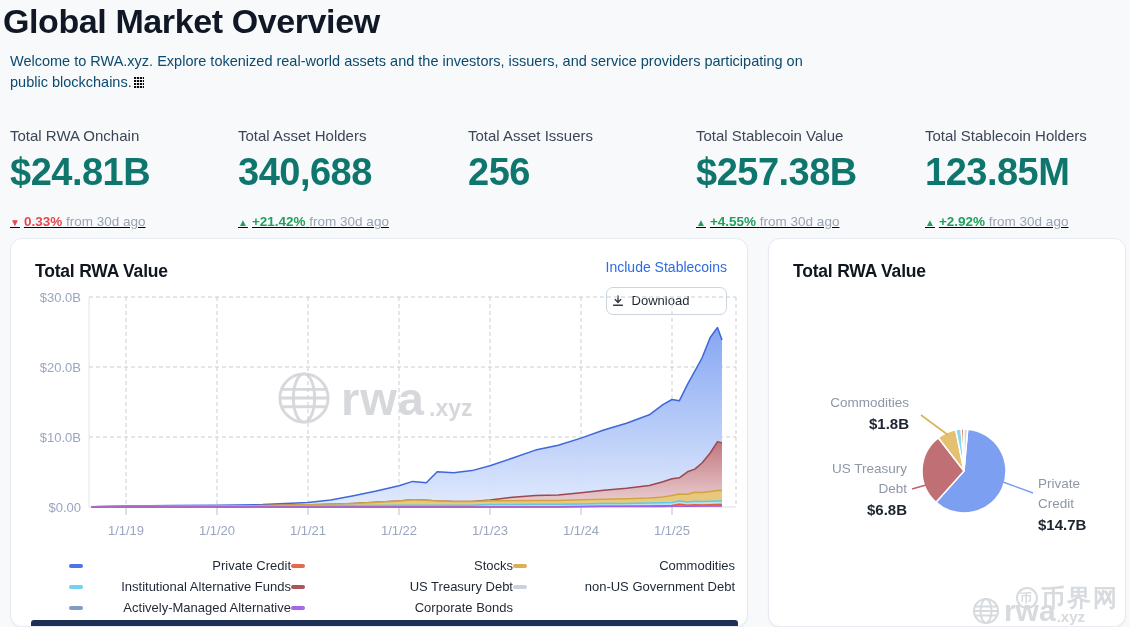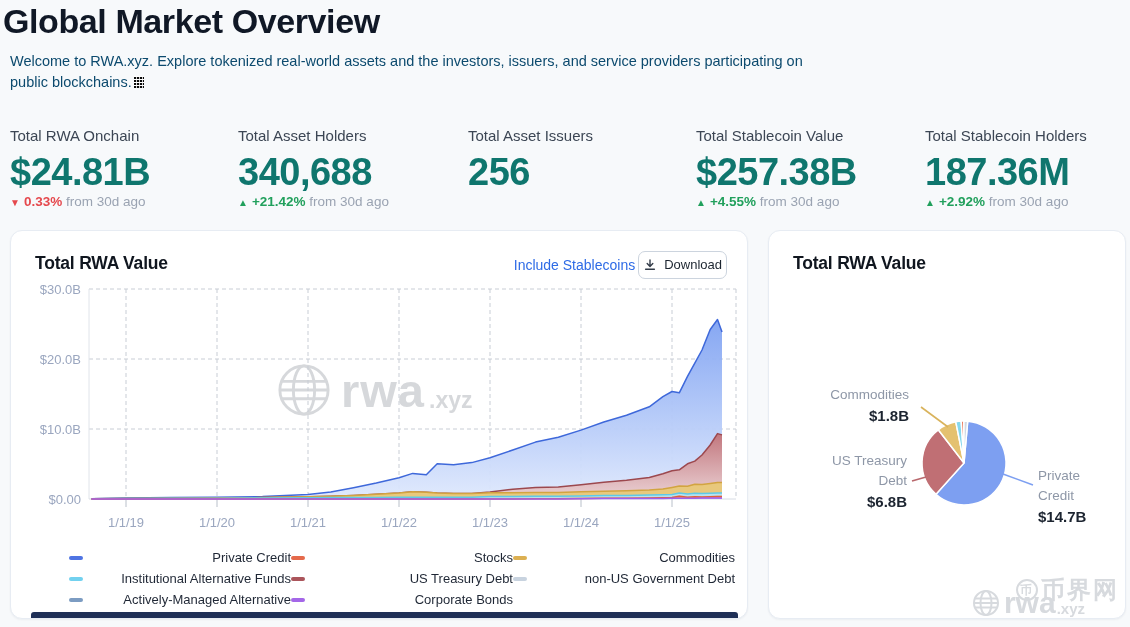--- a/index.html
+++ b/index.html
@@ -7,33 +7,33 @@
   .page { position:relative; width:1130px; height:627px; background:#f7f9fb; overflow:hidden; }
 
   .page-title { position:absolute; left:3px; top:2px; font-size:34px; font-weight:600; color:#101826; letter-spacing:-0.4px; }
   .subtitle { position:absolute; left:10px; top:51px; width:795px; font-size:14.5px; line-height:21px; color:#0c4a6e; }
   .tofu { display:inline-block; width:10px; height:12px; background:#0a0a0a; vertical-align:-1px; margin-left:2px;
           background-image:repeating-linear-gradient(0deg,transparent 0 2px,#fff 2px 3px),repeating-linear-gradient(90deg,transparent 0 2px,rgba(255,255,255,.8) 2px 3px); background-blend-mode:screen; }
 
   .stats { position:absolute; left:10px; top:127px; display:grid; grid-template-columns:228px 230px 228px 229px auto; }
   .stat-label { font-size:15px; color:#3c4654; }
   .stat-value { margin-top:7px; font-size:38px; font-weight:700; color:#0f766e; letter-spacing:-0.5px; }
-  .stat-delta { margin-top:0; font-size:13.5px; }
+  .stat-delta { margin-top:20px; font-size:13.5px;text-decoration:underline; }
   .stat-delta .arrow { font-size:10px; margin-right:4px; }
   .stat-delta.down .arrow, .stat-delta.down .pct { color:#e5484d; }
   .stat-delta.up .arrow, .stat-delta.up .pct { color:#21a05c; }
   .stat-delta .pct { font-weight:600; }
   .stat-delta .since { color:#9aa3b2; }
 
-  .card { position:absolute; top:230px; background:#fff; border:1px solid #e7ecf3; border-radius:12px; box-shadow:0 1px 2px rgba(20,30,60,.05); }
+  .card { position:absolute; top:238px; background:#fff; border:1px solid #e7ecf3; border-radius:12px; box-shadow:0 1px 2px rgba(20,30,60,.05); }
   .card-left { left:10px; width:738px; height:389px; }
   .card-right { left:768px; width:358px; height:389px; }
   .card-title { position:absolute; left:24px; top:22px; font-size:17.5px; font-weight:700; color:#10161f; letter-spacing:-0.2px; }
 
-  .cl-actions { position:absolute; right:20px; top:20px; display:flex; align-items:center; gap:3px; }
+  .cl-actions { position:absolute; right:20px; top:20px; display:flex; gap:12px;flex-direction:column; }
   .link { color:#2e6be6; font-size:14px; font-weight:500; cursor:pointer; }
   .btn { display:flex; align-items:center; gap:7px; border:1px solid #ccd4de; border-radius:7px; background:#fff; padding:5px 4px 6px; font-size:13px; color:#1c2530; cursor:pointer; }
 
   .chart-wrap { position:absolute; left:0; top:40px; width:738px; height:300px; }
   .wm { position:absolute; left:266px; top:92px; display:flex; align-items:center; gap:10px; color:#d6d8db; }
   .wm .wm-main { font-size:47px; font-weight:600; letter-spacing:1px; line-height:1; }
   .wm .wm-suffix { font-size:23px; font-weight:600; align-self:flex-end; margin-left:-6px; margin-bottom:3px; }
   .chart-wrap svg { position:relative; }
 
   .legend { position:absolute; left:58px; top:319px; display:flex; }
@@ -79,21 +79,21 @@
     </div>
     <div class="stat">
       <div class="stat-label">Total Stablecoin Value</div>
       <div class="stat-value">$257.38B</div>
       <div class="stat-delta up">
         <span class="arrow">▲</span><span class="pct">+4.55%</span> <span class="since">from 30d ago</span>
       </div>
     </div>
     <div class="stat">
       <div class="stat-label">Total Stablecoin Holders</div>
-      <div class="stat-value">187.36M</div>
+      <div class="stat-value">123.85M</div>
       <div class="stat-delta up">
         <span class="arrow">▲</span><span class="pct">+2.92%</span> <span class="since">from 30d ago</span>
       </div>
     </div>
   </div>
 
   <div class="card card-left">
     <div class="card-title">Total RWA Value</div>
     <div class="cl-actions">
       <span class="link">Include Stablecoins</span>

